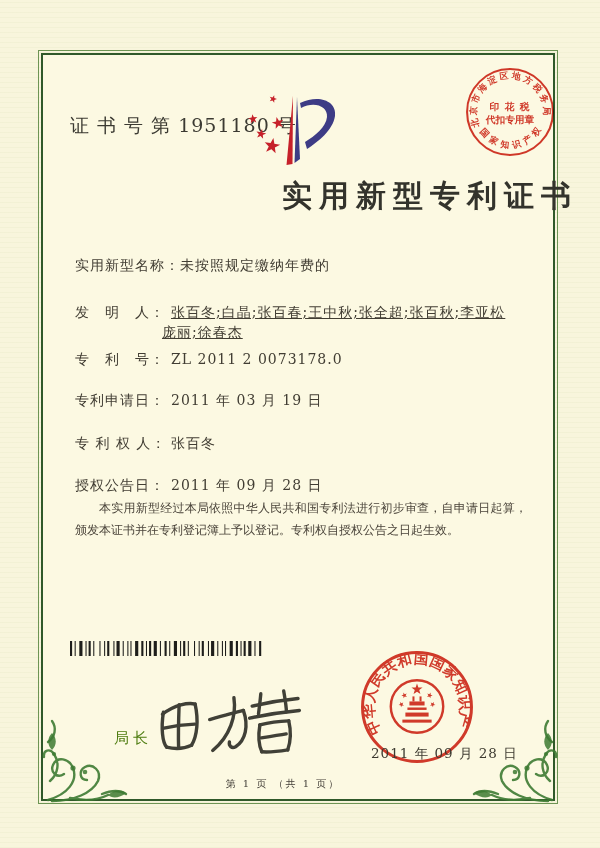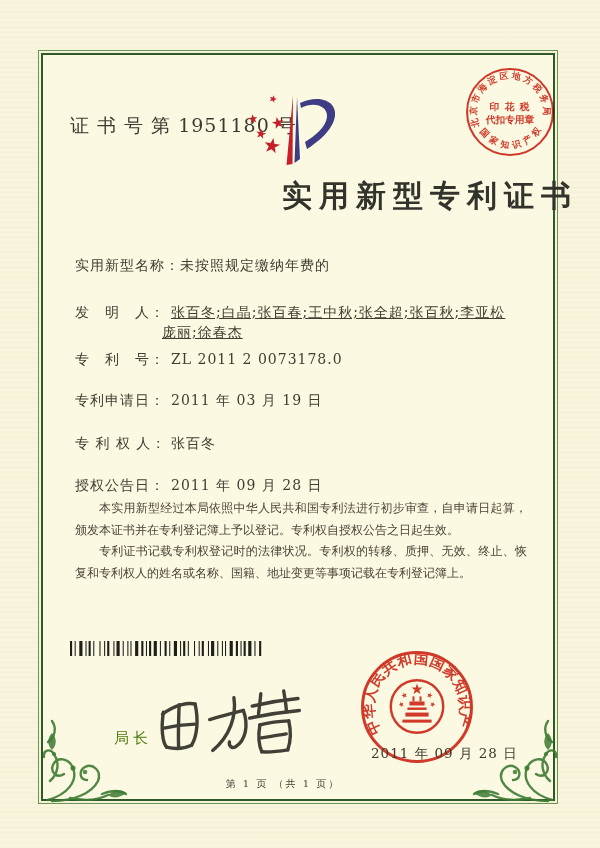--- a/index.html
+++ b/index.html
@@ -143,21 +143,20 @@
 </div>
 <div class="abs field" style="top:433px;">
   <span class="lbl">专 利 权 人：</span><span>张百冬</span>
 </div>
 <div class="abs field" style="top:475px;">
   <span class="lbl">授权公告日：</span><span>2011 年 09 月 28 日</span>
 </div>
 
 <div class="abs paras">
   <p>本实用新型经过本局依照中华人民共和国专利法进行初步审查，自申请日起算，颁发本证书并在专利登记簿上予以登记。专利权自授权公告之日起生效。</p>
-  <p>专利证书记载专利权登记时的法律状况。专利权的转移、质押、无效、终止、恢复和专利权人的姓名或名称、国籍、地址变更等事项记载在专利登记簿上。</p>
 </div>
 
 <svg class="abs barcode" id="barcode-svg" viewBox="0 0 192 15" preserveAspectRatio="none">
     <rect x="0.00" y="0" width="2.11" height="15" fill="#1e1e1b"></rect>
     <rect x="4.65" y="0" width="1.05" height="15" fill="#1e1e1b"></rect>
     <rect x="9.30" y="0" width="3.16" height="15" fill="#1e1e1b"></rect>
     <rect x="15.50" y="0" width="1.05" height="15" fill="#1e1e1b"></rect>
     <rect x="18.60" y="0" width="2.11" height="15" fill="#1e1e1b"></rect>
     <rect x="23.25" y="0" width="1.05" height="15" fill="#1e1e1b"></rect>
     <rect x="29.45" y="0" width="1.05" height="15" fill="#1e1e1b"></rect>

